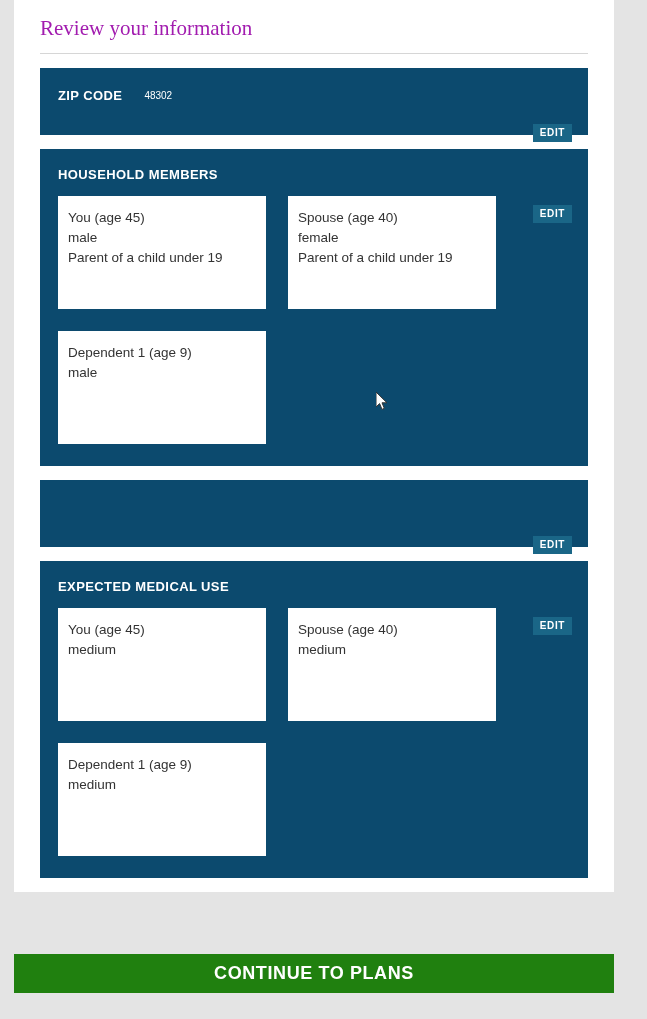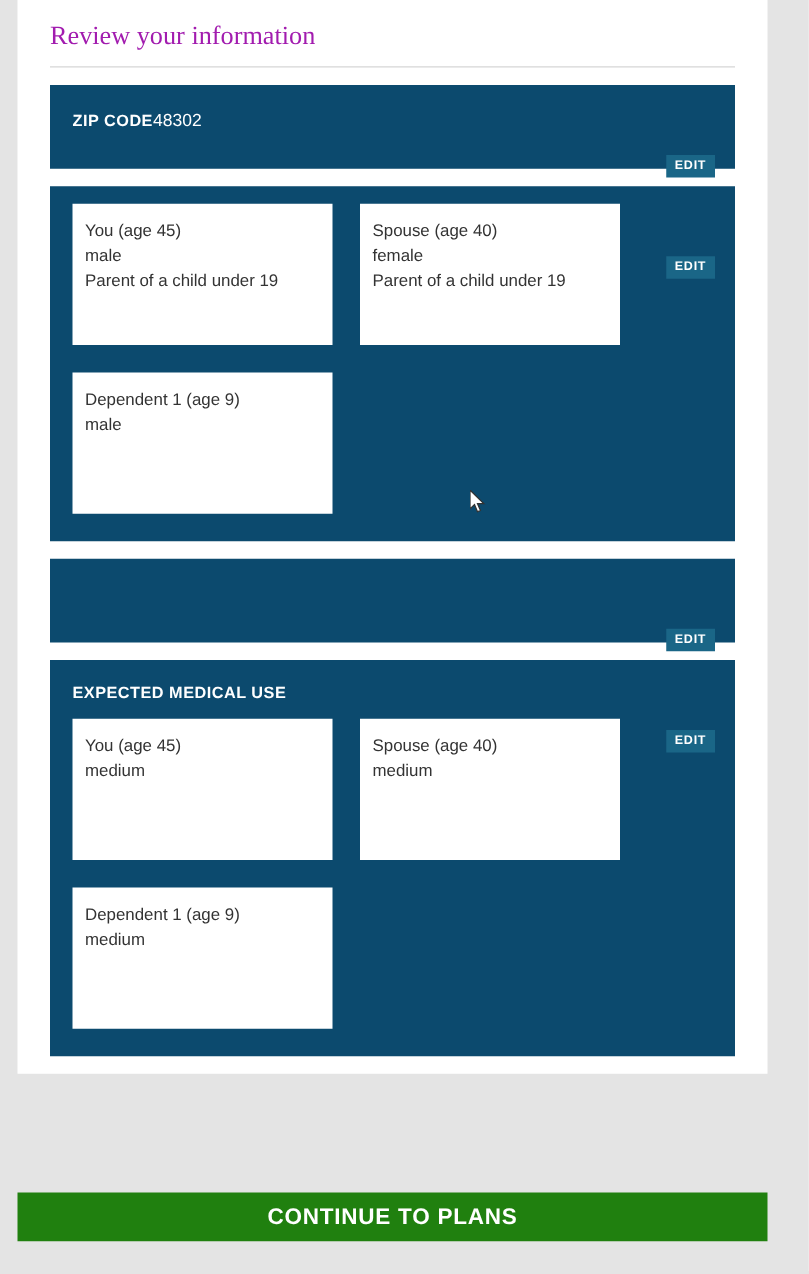--- a/index.html
+++ b/index.html
@@ -48,22 +48,22 @@
   }
   .panel-label {
     color: #ffffff;
     font-size: 13px;
     font-weight: bold;
     letter-spacing: 0.4px;
     text-transform: uppercase;
   }
   .panel-value {
     color: #ffffff;
-    font-size: 14px;
-    margin-left: 0;
+    font-size: 10px;
+    margin-left: 22px;
   }
   .edit-btn {
     position: absolute;
     right: 16px;
     top: 16px;
     background: #1a6687;
     color: #ffffff;
     font-size: 10px;
     font-weight: bold;
     letter-spacing: 0.6px;
@@ -136,20 +136,23 @@
 
   <div class="panel panel-simple">
     <div class="panel-header">
       <span class="panel-label">ZIP CODE</span>
       <span class="panel-value">48302</span>
     </div>
     <button class="edit-btn">EDIT</button>
   </div>
 
   <div class="panel">
+    <div class="panel-header">
+      <span class="panel-label">HOUSEHOLD MEMBERS</span>
+    </div>
     <button class="edit-btn">EDIT</button>
     <div class="cards">
       <div class="card card-tall">
         <div class="card-line">You (age 45)</div>
         <div class="card-line">male</div>
         <div class="card-line">Parent of a child under 19</div>
       </div>
       <div class="card card-tall">
         <div class="card-line">Spouse (age 40)</div>
         <div class="card-line">female</div>

